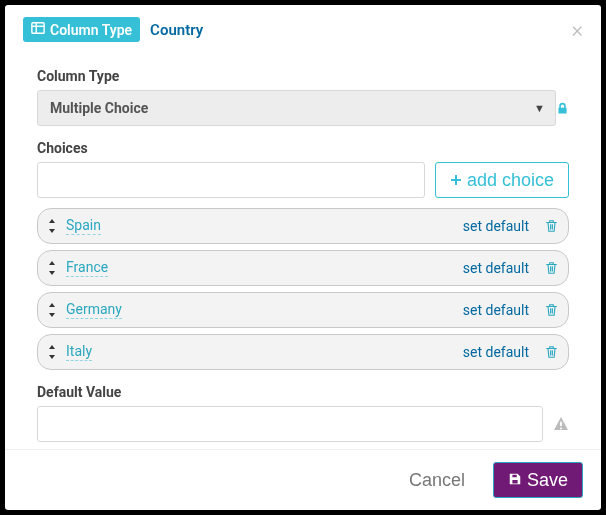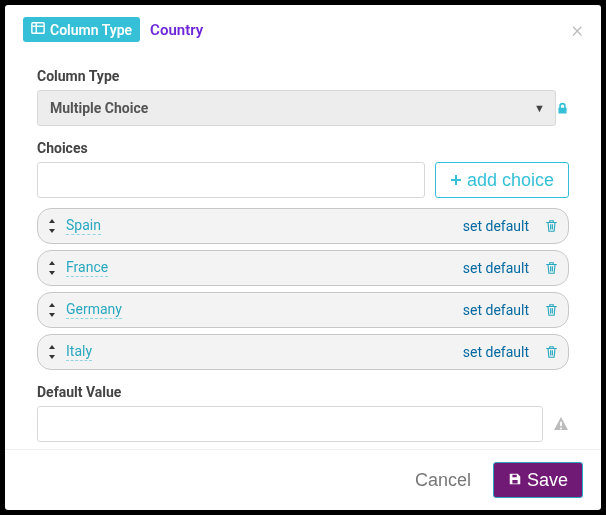--- a/index.html
+++ b/index.html
@@ -20,21 +20,21 @@
     display:flex; align-items:center;
   }
   .badge {
     background:#36c0d8; color:#fff;
     padding:4px 8px; border-radius:3px;
     font-size:14px; font-weight:600;
     display:inline-flex; align-items:center; gap:5px;
   }
   .badge svg { width:14px; height:14px; }
   .title {
-    margin-left:10px; font-weight:600; color:#6d28d9; font-size:15px;
+    margin-left:10px; font-weight:600; color:#0369a1; font-size:15px;
   }
   .close {
     margin-left:auto; color:#bbb; font-size:22px; line-height:1;
     cursor:pointer; font-weight:300;
   }
   .body { padding:4px 32px 12px 32px; flex:1; overflow:auto; }
   .section-label { font-weight:700; color:#444; margin:14px 0 6px 0; font-size:14px; }
   .select-row { display:flex; align-items:center; }
   .select-wrap {
     flex:1; position:relative;
@@ -79,21 +79,21 @@
   }
   .trash { color:#2aa8c0; cursor:pointer; display:flex; }
   .trash svg { width:13px; height:14px; }
 
   .default-row { display:flex; align-items:center; gap:10px; }
   .warn { color:#bcbcbc; display:flex; }
   .warn svg { width:16px; height:16px; }
 
   .footer {
     border-top:1px solid #eee;
-    padding:12px 18px; display:flex; justify-content:flex-end; gap:8px;
+    padding:12px 18px; display:flex; justify-content:flex-end; gap:14px;
   }
 </style>
 </head>
 <body>
 
 <div class="window">
 
   <div class="header">
     <span class="badge">
       <span>

